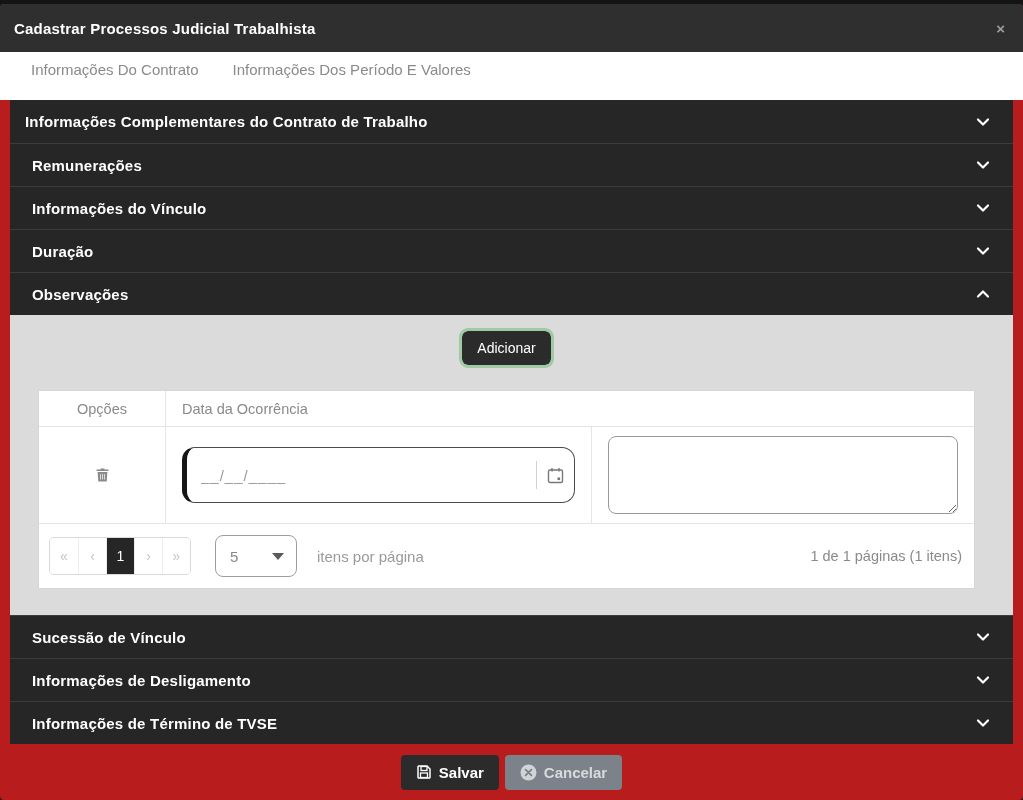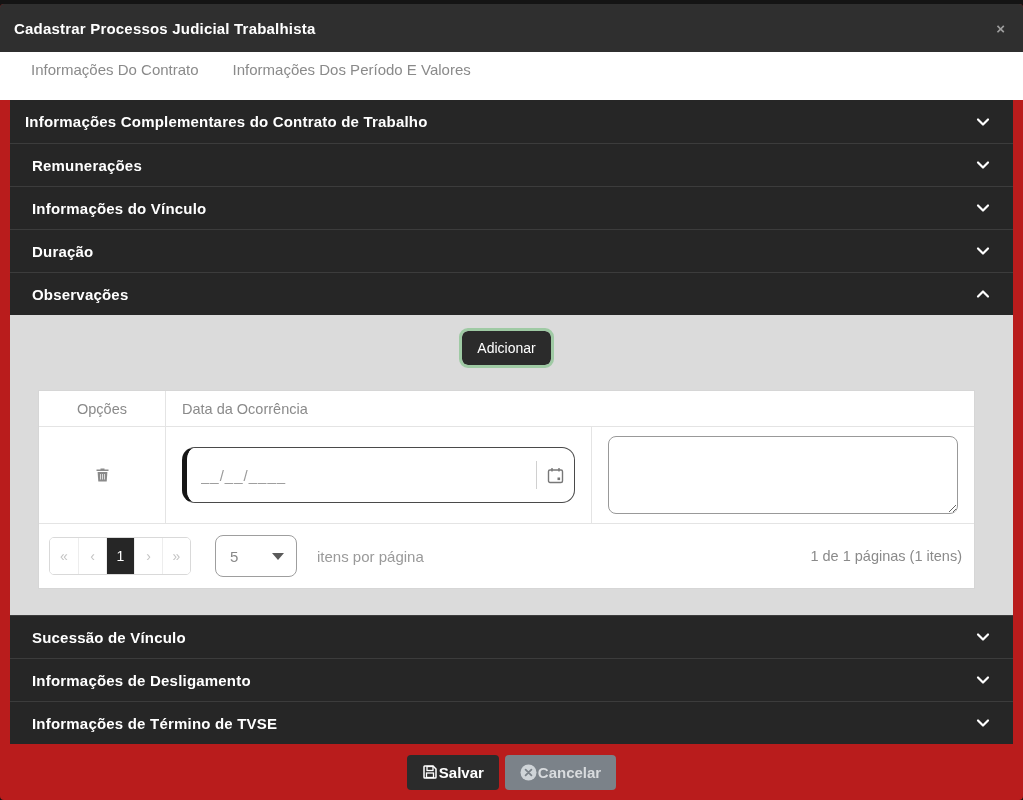--- a/index.html
+++ b/index.html
@@ -111,21 +111,21 @@
     border-top:7px solid #5a5a5a;
   }
   .pager-label { margin-left:20px; color:#9a9a9a; font-size:15px; }
   .pager-summary { margin-left:auto; color:#8a8a8a; font-size:14.5px; }
   
   .modal-footer {
     flex:1 1 auto; display:flex; align-items:center; justify-content:center;
     gap:6px; padding-top:0;
   }
   .btn-save, .btn-cancel {
-    display:flex; align-items:center; gap:1px;
+    display:flex; align-items:center; gap:7px;
     font-family:inherit; font-size:15px; font-weight:bold;
     border:none; border-radius:4px; padding:9px 15px; cursor:pointer;
   }
   .btn-save { background:#2b2b2b; color:#ffffff; }
   .btn-cancel { background:#7b8289; color:#d8dbde; }
 </style>
 </head>
 <body>
 
 <div class="modal">

